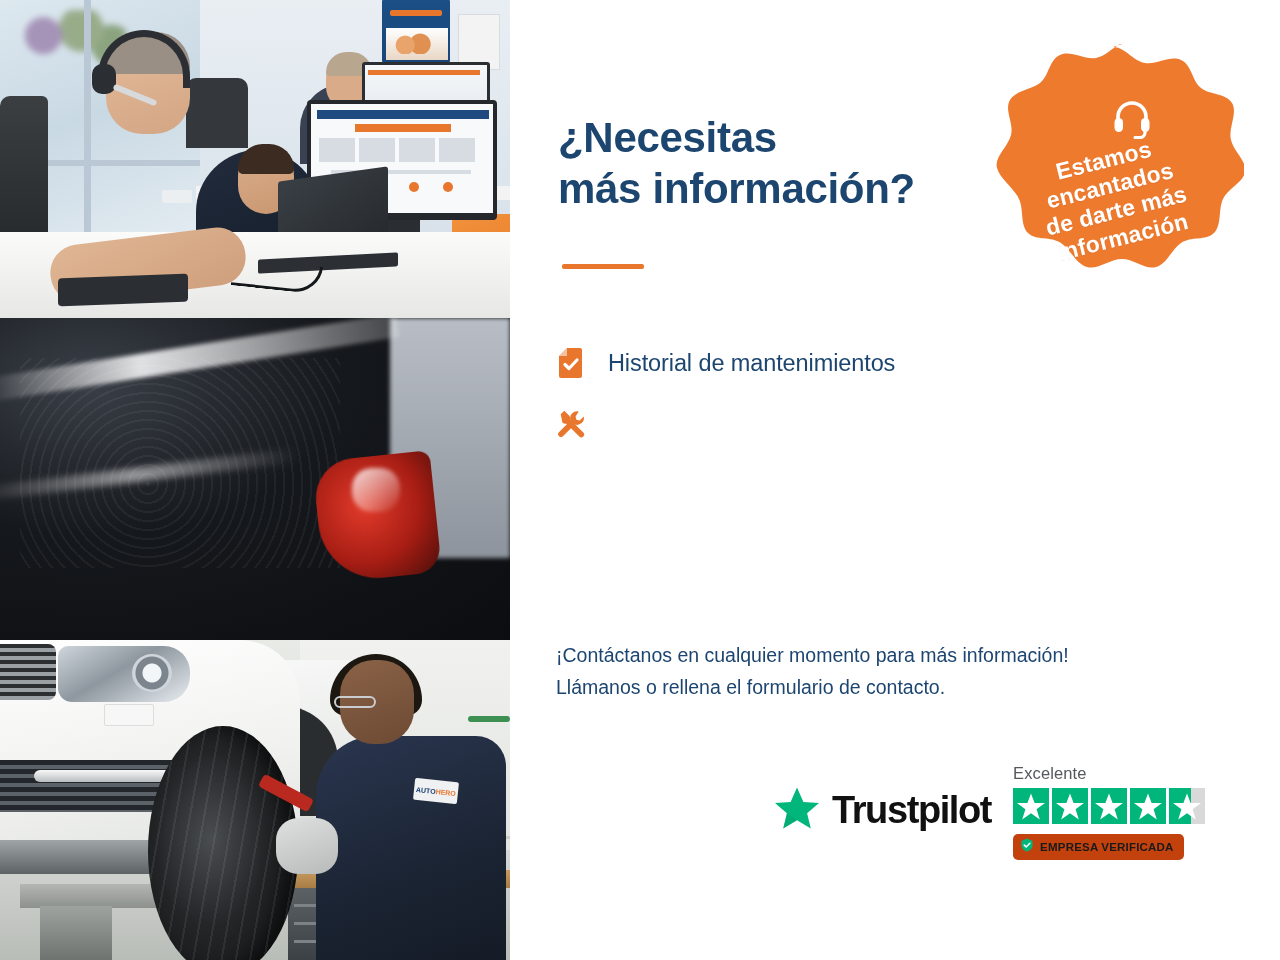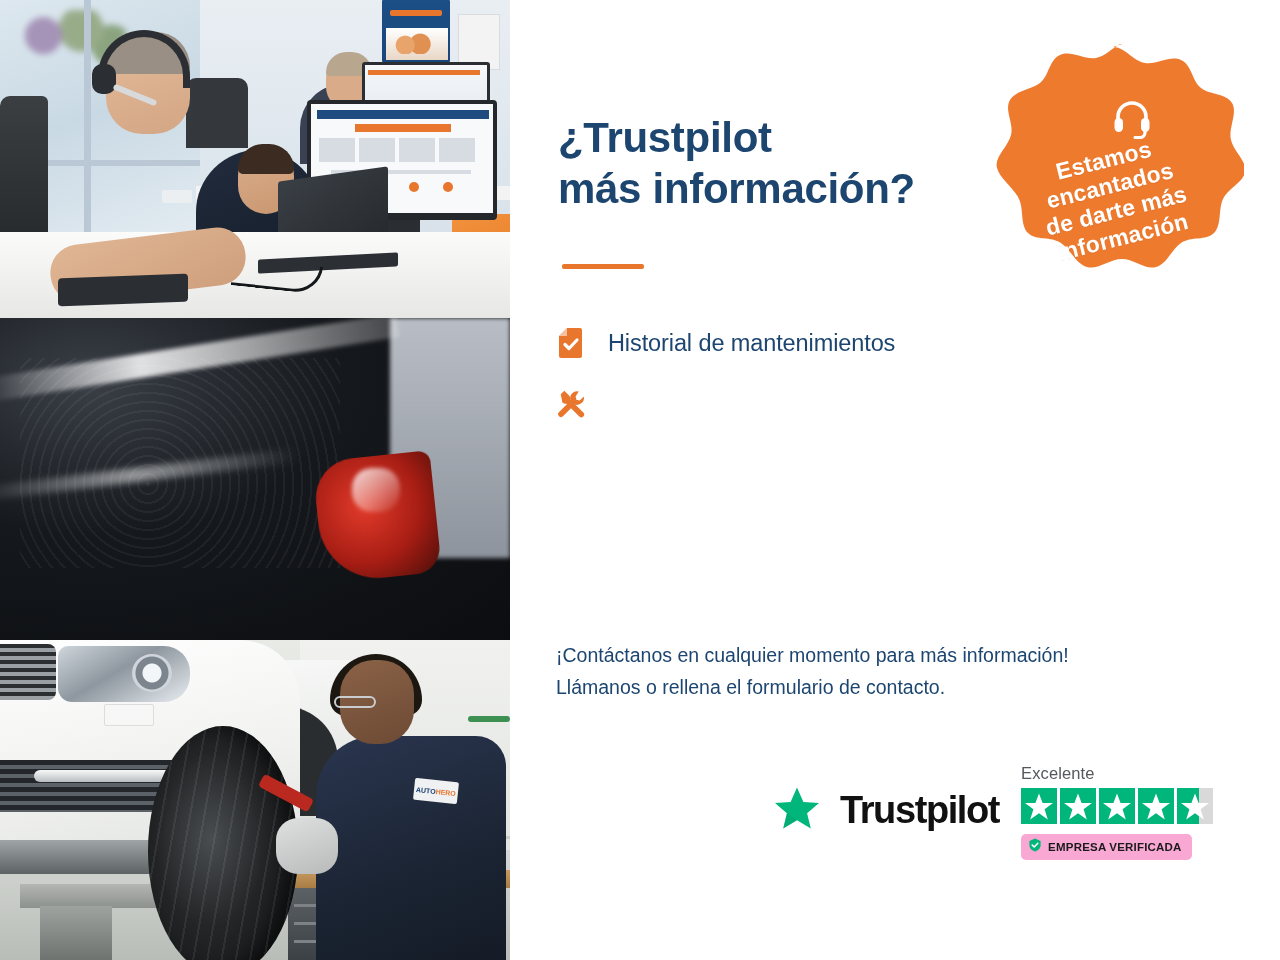--- a/index.html
+++ b/index.html
@@ -392,21 +392,21 @@
     color:#1c4570; letter-spacing:-.3px;
     white-space:pre-line;
   }
   .divider {
     position:absolute; left:52px; top:264px;
     width:82px; height:5px; background:#e8762c; border-radius:2px;
   }
 
   
   .features {
-    position:absolute; left:46px; top:312px; width:560px;
+    position:absolute; left:46px; top:332px; width:560px;
   }
   .feature {
     display:flex; align-items:center; height:62px;
   }
   .feature-icon {
     width:52px; flex:0 0 52px; display:flex; align-items:center; justify-content:flex-start;
   }
   .feature-label {
     font-size:23.5px; color:#1c4570; font-weight:400; letter-spacing:-.1px;
   }
@@ -441,41 +441,41 @@
     white-space:pre-line;
     margin-top:46px;
     text-shadow: 0 1px 1px rgba(0,0,0,.06);
   }
 
   
   .trustpilot {
     position:absolute; left:264px; top:764px;
     display:flex; align-items:flex-start; gap:22px;
   }
-  .tp-logo { display:flex; align-items:center; gap:20px; margin-top:22px; }
+  .tp-logo { display:flex; align-items:center; gap:12px; margin-top:22px; }
   .tp-logo-name {
     font-size:38px; font-weight:700; color:#111112; letter-spacing:-1.4px;
   }
   .tp-right { display:flex; flex-direction:column; align-items:flex-start; }
   .tp-excelente {
     font-size:16.5px; color:#55585c; margin-bottom:5px; letter-spacing:.1px;
   }
   .tp-stars { display:flex; gap:3px; }
   .tp-star {
     width:36px; height:36px; position:relative; overflow:hidden;
     background:#d8d9d8;
   }
   .tp-star .fill {
     position:absolute; left:0; top:0; bottom:0; background:#00b67a;
   }
   .tp-star svg { position:absolute; left:0; top:0; }
   .tp-verified {
     margin-top:10px;
     display:inline-flex; align-items:center; gap:6px;
-    background:#f9a8d4; border-radius:5px;
+    background:#c2410c; border-radius:5px;
     padding:4px 10px 4px 7px;
   }
   .tp-verified-label {
     font-size:11.5px; font-weight:700; color:#1a1a1a; letter-spacing:.2px;
   }
 </style>
 </head>
 <body>
 
 <div class="page">
@@ -581,21 +581,21 @@
       <div class="p3-tech-hair"></div>
       <div class="p3-tech-head"></div>
       <div class="p3-glasses"></div>
       <div class="p3-tool"></div>
       <div class="p3-glove"></div>
     </div>
   </div>
 
   <div class="content">
 
-    <h1 class="headline">¿Trustpilot
+    <h1 class="headline">¿Necesitas
 más información?</h1>
     <div class="divider"></div>
 
     <div class="features">
 
       <div class="feature">
         <span class="feature-icon">
           <svg width="30" height="34" viewBox="0 0 30 34" aria-hidden="true">
             <path d="M8 0h13a2 2 0 0 1 2 2v26a2 2 0 0 1-2 2H2a2 2 0 0 1-2-2V8z" fill="#E8762C" transform="translate(3 2)"></path>
             <path d="M11 2 3 10h8z" fill="#ffffff" opacity="0.55"></path>

